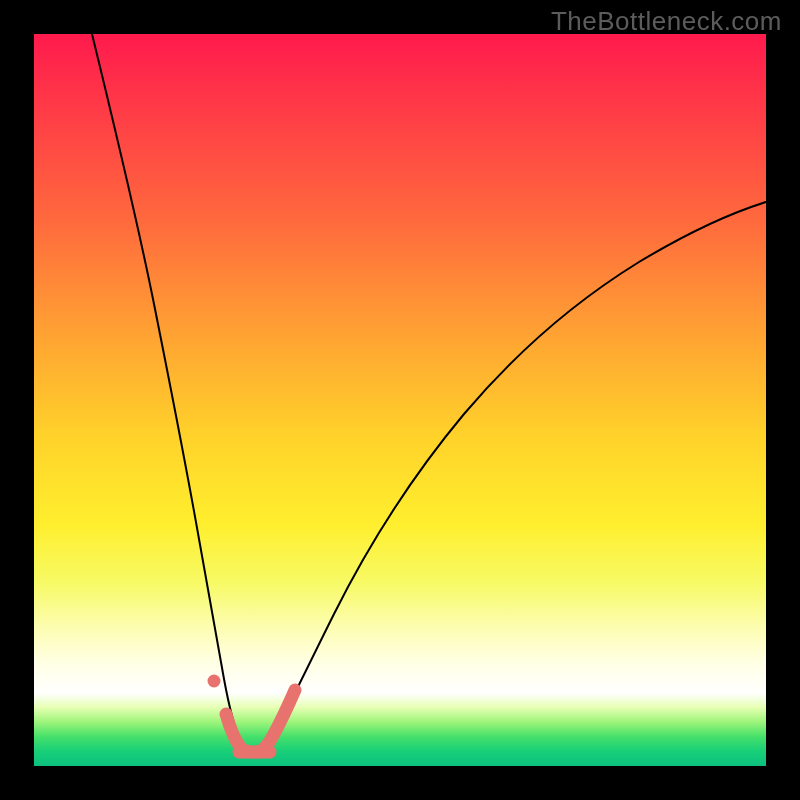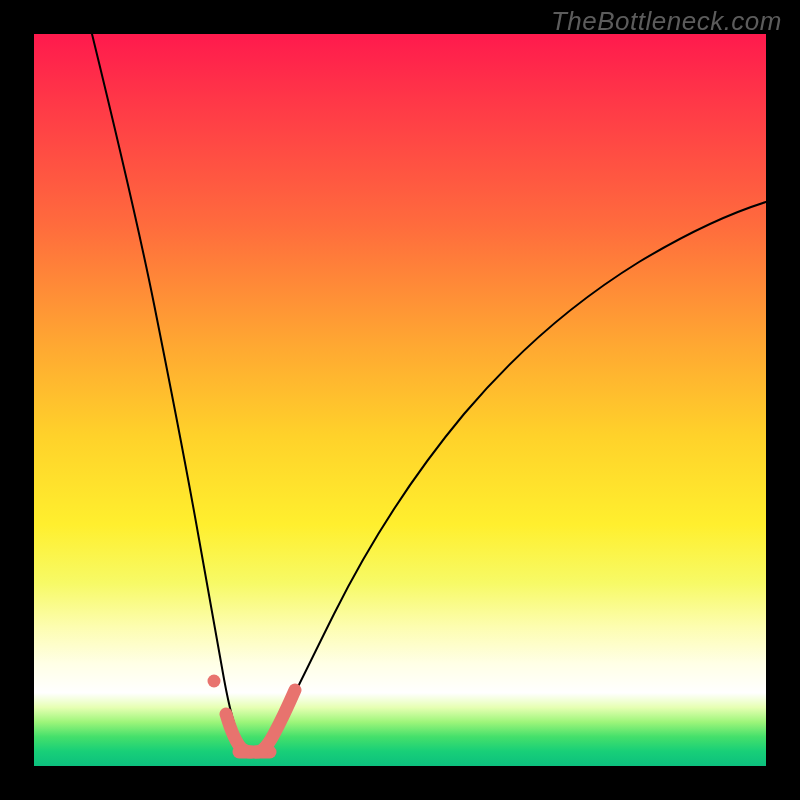--- a/index.html
+++ b/index.html
@@ -11,21 +11,20 @@
     overflow: hidden;
     font-family: Arial, Helvetica, sans-serif;
   }
   .frame {
     position: absolute;
     top: 0;
     left: 0;
     width: 800px;
     height: 568px;
     background: #000000;
-    font-style: italic;
   }
   .plot-area {
     position: absolute;
     top: 34px;
     left: 34px;
     width: 732px;
     height: 732px;
     
     background: linear-gradient(
       to bottom,

